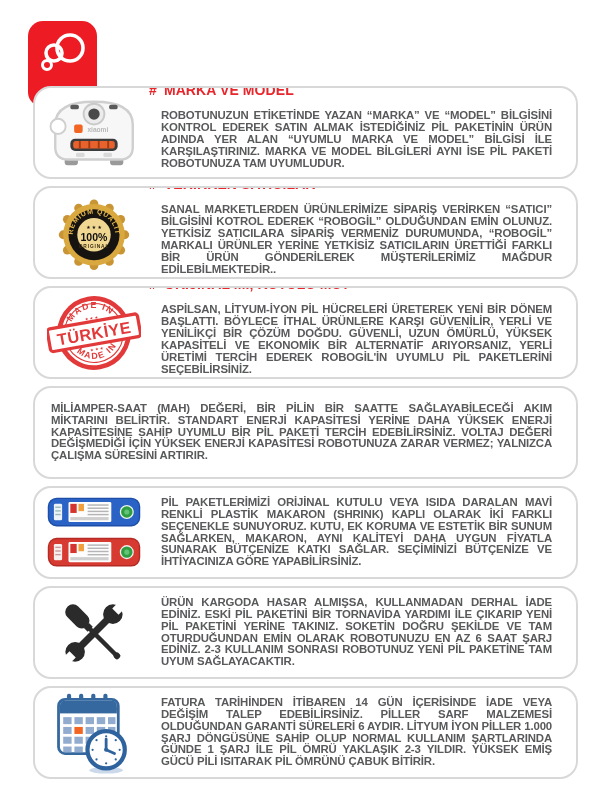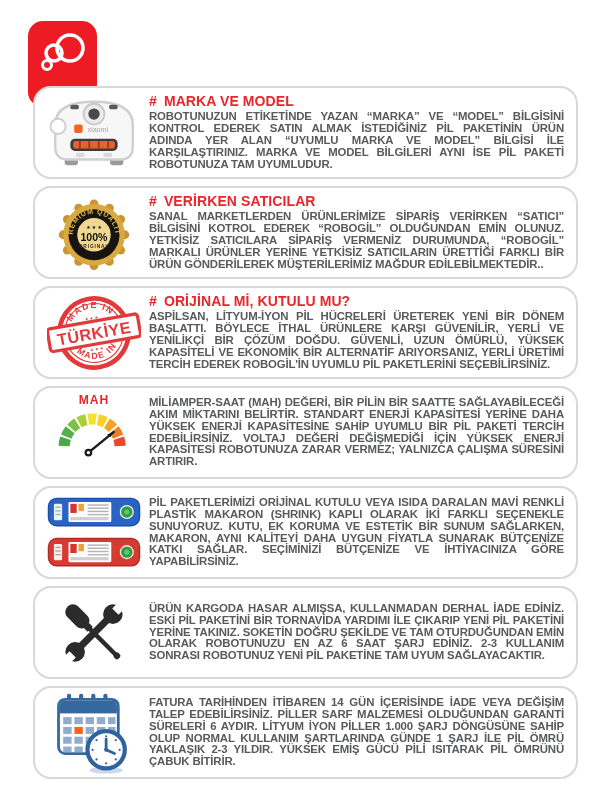--- a/index.html
+++ b/index.html
@@ -11,21 +11,21 @@
   .logo-text{color:#fff;font-size:11.5px;letter-spacing:.4px;margin-bottom:6px;line-height:1;}
   .logo-mark{position:absolute;top:9px;left:10px;}
   .title{position:absolute;left:114px;top:34px;font-size:26px;font-weight:800;color:#e8262c;letter-spacing:.3px;white-space:nowrap;}
   .cards{position:absolute;left:33px;top:86px;width:545px;display:flex;flex-direction:column;gap:7px;}
   .card{height:93px;box-sizing:border-box;background:#fff;border:2px solid #d8d8d8;border-radius:18px;
         display:flex;align-items:center;padding:3px 12px 3px 4px;overflow:hidden;}
   .icon-wrap{width:110px;min-width:110px;height:87px;display:flex;align-items:center;justify-content:center;}
   .txt{flex:1;min-width:0;}
   .heading{margin:0 0 2px 0;font-size:14px;line-height:15px;color:#e8262c;font-weight:800;letter-spacing:.1px;}
   .hash{margin-right:7px;}
-  .body{margin:0;font-size:11.4px;line-height:11.9px;color:#58595b;font-weight:bold;text-align:justify;letter-spacing:-0.15px;}
+  .body{margin:12px;font-size:11.4px;line-height:11.9px;color:#58595b;font-weight:bold;text-align:justify;letter-spacing:-0.15px;}
   svg text{font-family:"Liberation Sans",sans-serif;}
 </style>
 </head>
 <body>
 
 <div class="page">
 
   <div class="header">
     <div class="logo">
       <svg class="logo-mark" width="50" height="42" viewBox="0 0 50 42">
@@ -122,39 +122,20 @@
           </g>
         </svg>
       </div>
       <div class="txt">
         <h2 class="heading"><span class="hash">#</span><span>ORİJİNAL Mİ, KUTULU MU?</span></h2>
         <p class="body">ASPİLSAN, LİTYUM-İYON PİL HÜCRELERİ ÜRETEREK YENİ BİR DÖNEM BAŞLATTI. BÖYLECE İTHAL ÜRÜNLERE KARŞI GÜVENİLİR, YERLİ VE YENİLİKÇİ BİR ÇÖZÜM DOĞDU. GÜVENLİ, UZUN ÖMÜRLÜ, YÜKSEK KAPASİTELİ VE EKONOMİK BİR ALTERNATİF ARIYORSANIZ, YERLİ ÜRETİMİ TERCİH EDEREK ROBOGİL'İN UYUMLU PİL PAKETLERİNİ SEÇEBİLİRSİNİZ.</p>
       </div>
     </section>
 
     <section class="card">
-      <div class="icon-wrap">
-        <svg width="96" height="84" viewBox="0 0 100 90">
-          <text x="50" y="14" font-size="13" font-weight="bold" fill="#e8262c" letter-spacing="1" text-anchor="middle">MAH</text>
-          <g fill="none" stroke-width="12">
-            <path d="M 18.0 58.9 A 30 30 0 0 1 19.5 50.7" stroke="#4aa947"></path>
-            <path d="M 20.2 48.8 A 30 30 0 0 1 24.4 41.5" stroke="#54b048"></path>
-            <path d="M 25.7 39.9 A 30 30 0 0 1 32.1 34.6" stroke="#7bc143"></path>
-            <path d="M 33.9 33.5 A 30 30 0 0 1 41.8 30.7" stroke="#a9cf3a"></path>
-            <path d="M 43.8 30.3 A 30 30 0 0 1 52.2 30.3" stroke="#f2e32f"></path>
-            <path d="M 54.2 30.7 A 30 30 0 0 1 62.1 33.5" stroke="#f8d029"></path>
-            <path d="M 63.9 34.6 A 30 30 0 0 1 70.3 39.9" stroke="#f4a526"></path>
-            <path d="M 71.6 41.5 A 30 30 0 0 1 75.8 48.8" stroke="#ef7d26"></path>
-            <path d="M 76.5 50.7 A 30 30 0 0 1 78.0 58.9" stroke="#e9472f"></path>
-          </g>
-          <line x1="44" y1="66" x2="71" y2="44" stroke="#1a1a1a" stroke-width="2.6" stroke-linecap="round"></line>
-          <path d="M 71 44 L 64 46.5 L 67.5 49.5 Z" fill="#1a1a1a"></path>
-          <circle cx="44" cy="66" r="3" fill="#fff" stroke="#1a1a1a" stroke-width="2.4"></circle>
-        </svg>
-      </div>
       <div class="txt">
         <p class="body">MİLİAMPER-SAAT (MAH) DEĞERİ, BİR PİLİN BİR SAATTE SAĞLAYABİLECEĞİ AKIM MİKTARINI BELİRTİR. STANDART ENERJİ KAPASİTESİ YERİNE DAHA YÜKSEK ENERJİ KAPASİTESİNE SAHİP UYUMLU BİR PİL PAKETİ TERCİH EDEBİLİRSİNİZ. VOLTAJ DEĞERİ DEĞİŞMEDİĞİ İÇİN YÜKSEK ENERJİ KAPASİTESİ ROBOTUNUZA ZARAR VERMEZ; YALNIZCA ÇALIŞMA SÜRESİNİ ARTIRIR.</p>
       </div>
     </section>
 
     <section class="card">
       <div class="icon-wrap">
         <svg width="106" height="82" viewBox="0 0 110 90">
           <g>
             <rect x="5" y="7" width="100" height="30" rx="9" fill="#2a62c6" stroke="#1d4da6" stroke-width="1.5"></rect>

